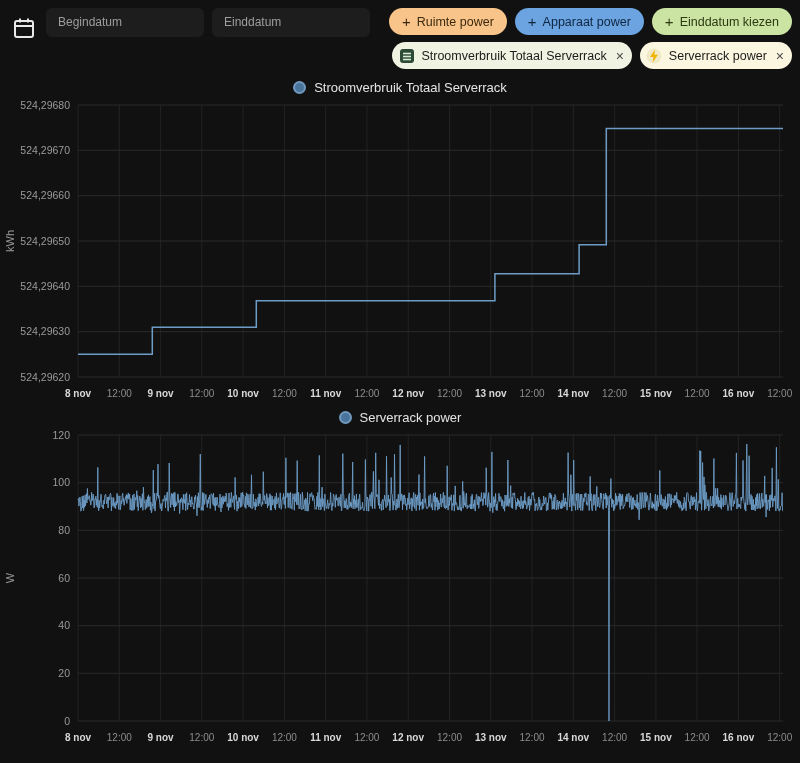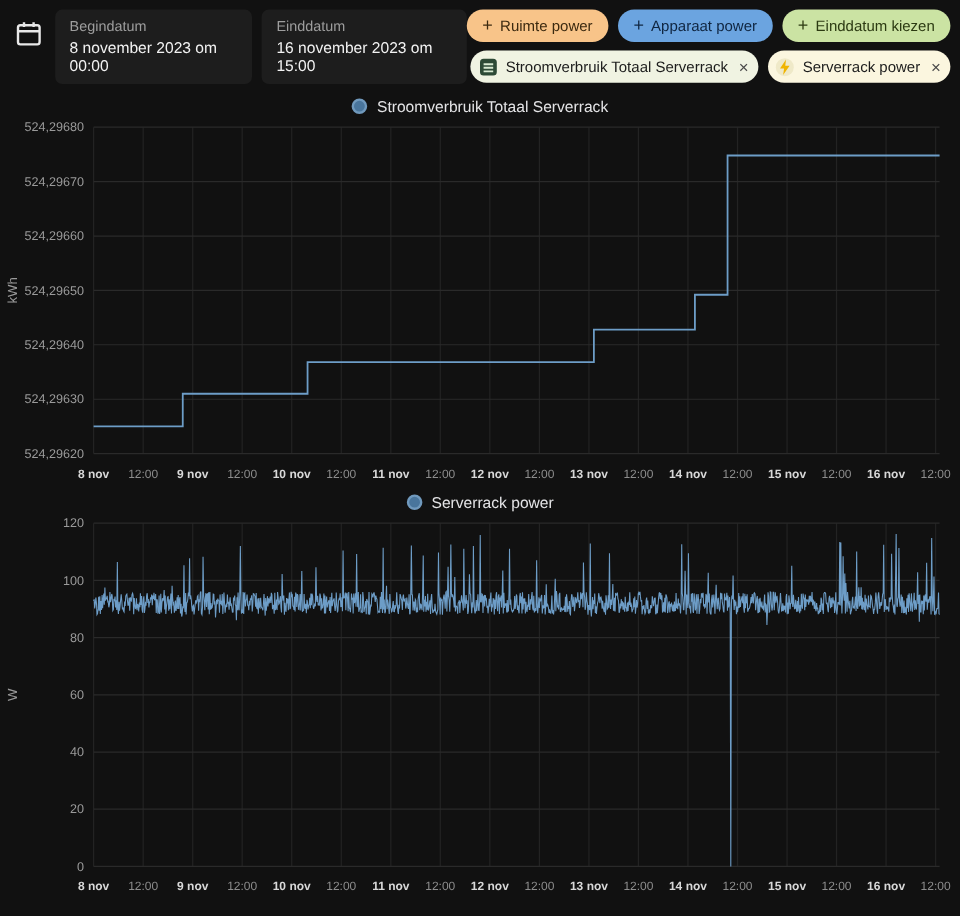--- a/index.html
+++ b/index.html
@@ -52,25 +52,23 @@
     <button class="cal-btn">
       <svg width="24" height="24" viewBox="0 0 24 24">
         <rect x="3" y="5" width="18" height="16" rx="2" fill="none" stroke="#e8e8e8" stroke-width="2"></rect>
         <line x1="3" y1="10" x2="21" y2="10" stroke="#e8e8e8" stroke-width="2"></line>
         <line x1="8" y1="2.5" x2="8" y2="6.5" stroke="#e8e8e8" stroke-width="2"></line>
         <line x1="16" y1="2.5" x2="16" y2="6.5" stroke="#e8e8e8" stroke-width="2"></line>
       </svg>
     </button>
     <div class="date-field">
       <span class="df-label">Begindatum</span>
-      <span class="df-value">8 november 2023 om 00:00</span>
     </div>
     <div class="date-field">
       <span class="df-label">Einddatum</span>
-      <span class="df-value">16 november 2023 om 15:00</span>
     </div>
   </div>
   <div class="hdr-right">
     <div class="chip-row">
       <button class="chip chip-ruimte">
         <span class="chip-plus">+</span>
         <span>Ruimte power</span>
       </button>
       <button class="chip chip-apparaat">
         <span class="chip-plus">+</span>

